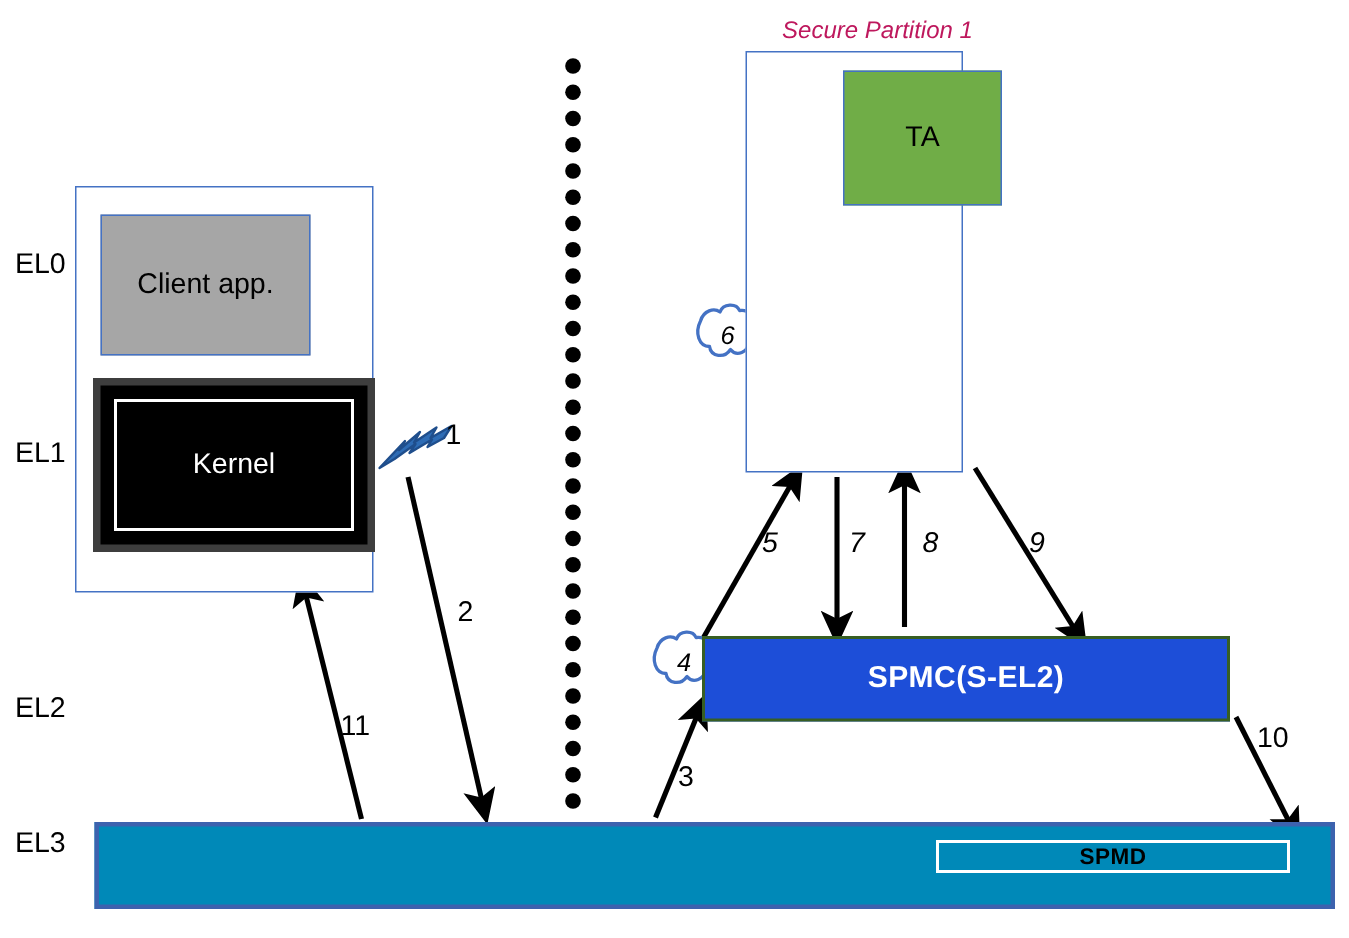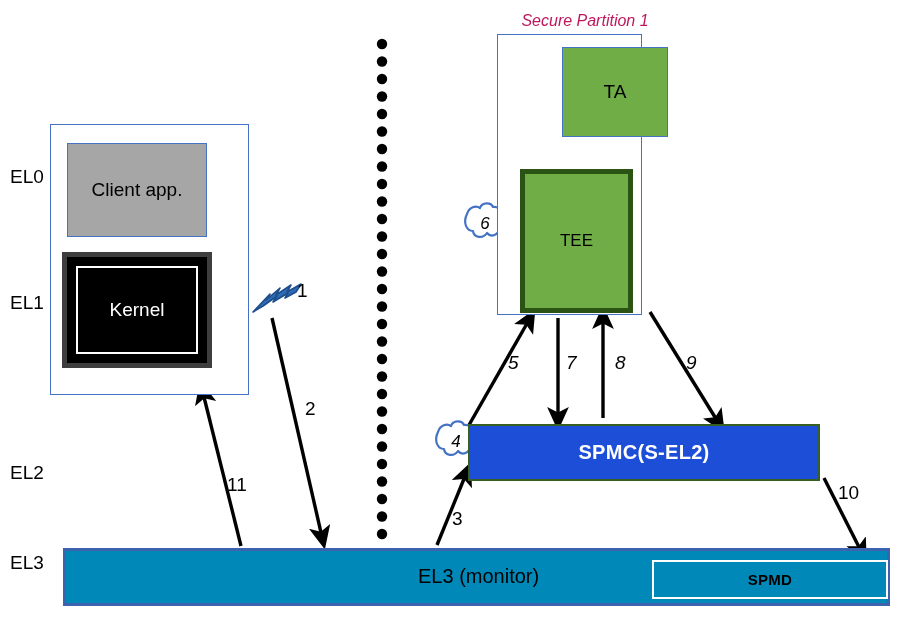--- a/index.html
+++ b/index.html
@@ -241,45 +241,41 @@
   <div class="abs el-label" style="left:10px; top:440px;margin-top:22px;">EL2</div>
   <div class="abs el-label" style="left:10px; top:552px;">EL3</div>
 
 
   <div class="abs container-box" style="left:50px; top:124px; width:199px; height:271px;"></div>
 
   <div class="abs client-app" style="left:67px; top:143px; width:140px; height:94px;">
     <span>Client app.</span>
   </div>
 
-  <div class="abs kernel-outer" style="left:62px; top:252px; width:150px; height:116px;">
+  <div class="abs kernel-outer" style="left:62px; top:252px; width:188px; height:116px;">
     <div class="kernel-inner">
       <span>Kernel</span>
     </div>
   </div>
 
   <div class="abs caption" style="left:470px; top:12px; width:230px;">Secure Partition 1</div>
 
   <div class="abs container-box" style="left:497px; top:34px; width:145px; height:281px;"></div>
 
   <div class="abs ta-box" style="left:526px; top:47px; width:106px; height:90px;margin-left:36px;">
     <span>TA</span>
   </div>
 
-  <div class="abs tee-box" style="left:520px; top:169px; width:113px; height:144px;">
-    <span>TEE</span>
-  </div>
 
   <div class="abs spmc-bar" style="left:468px; top:424px; width:352px; height:57px;">
     <span>SPMC(S-EL2)</span>
   </div>
 
   <div class="abs el3-bar" style="left:63px; top:548px; width:827px; height:58px;"></div>
-  <div class="abs el3-bar-label" style="left:418px; top:565px;">EL3 (monitor)</div>
-  <div class="abs spmd-box" style="left:652px; top:560px; width:236px; height:39px;">
+  <div class="abs spmd-box" style="left:624px; top:560px; width:236px; height:22px;">
     <span>SPMD</span>
   </div>
 
   <div class="abs arrow-num" style="left:297px; top:280px;">1</div>
   <div class="abs arrow-num" style="left:305px; top:398px;">2</div>
   <div class="abs arrow-num" style="left:452px; top:508px;">3</div>
   <div class="abs arrow-num italic" style="left:508px; top:352px;">5</div>
   <div class="abs arrow-num italic" style="left:566px; top:352px;">7</div>
   <div class="abs arrow-num italic" style="left:615px; top:352px;">8</div>
   <div class="abs arrow-num italic" style="left:686px; top:352px;">9</div>

